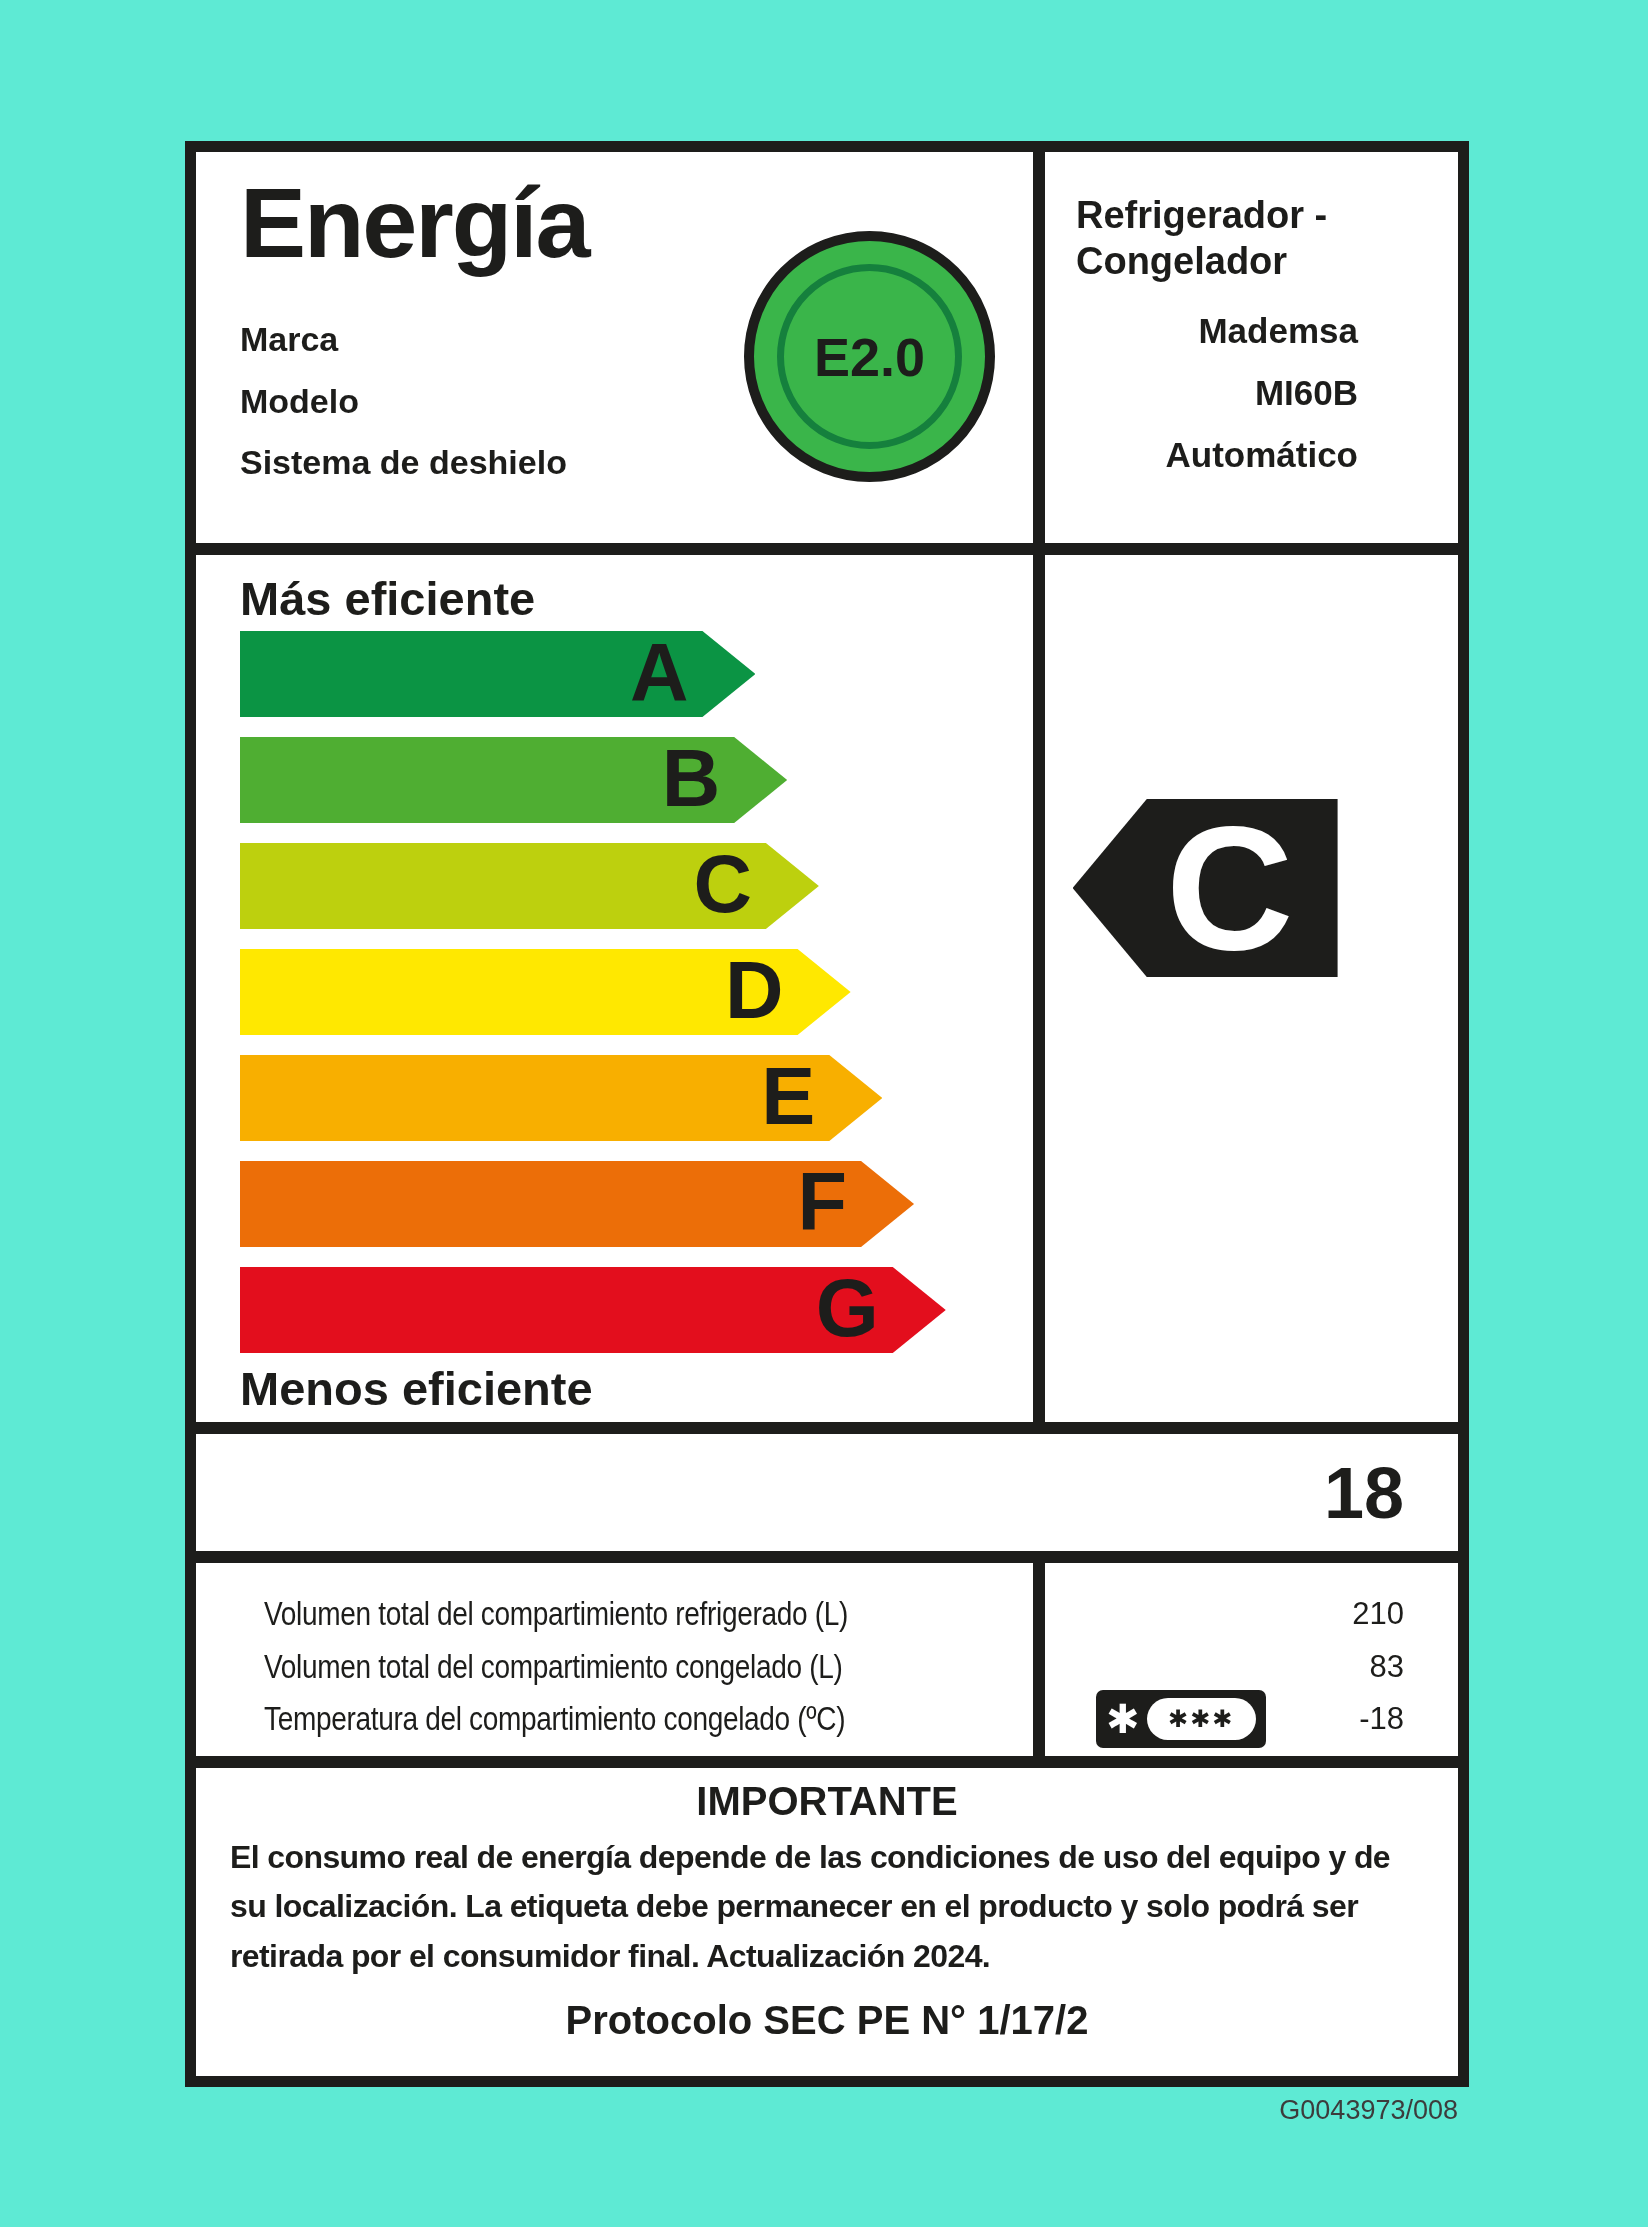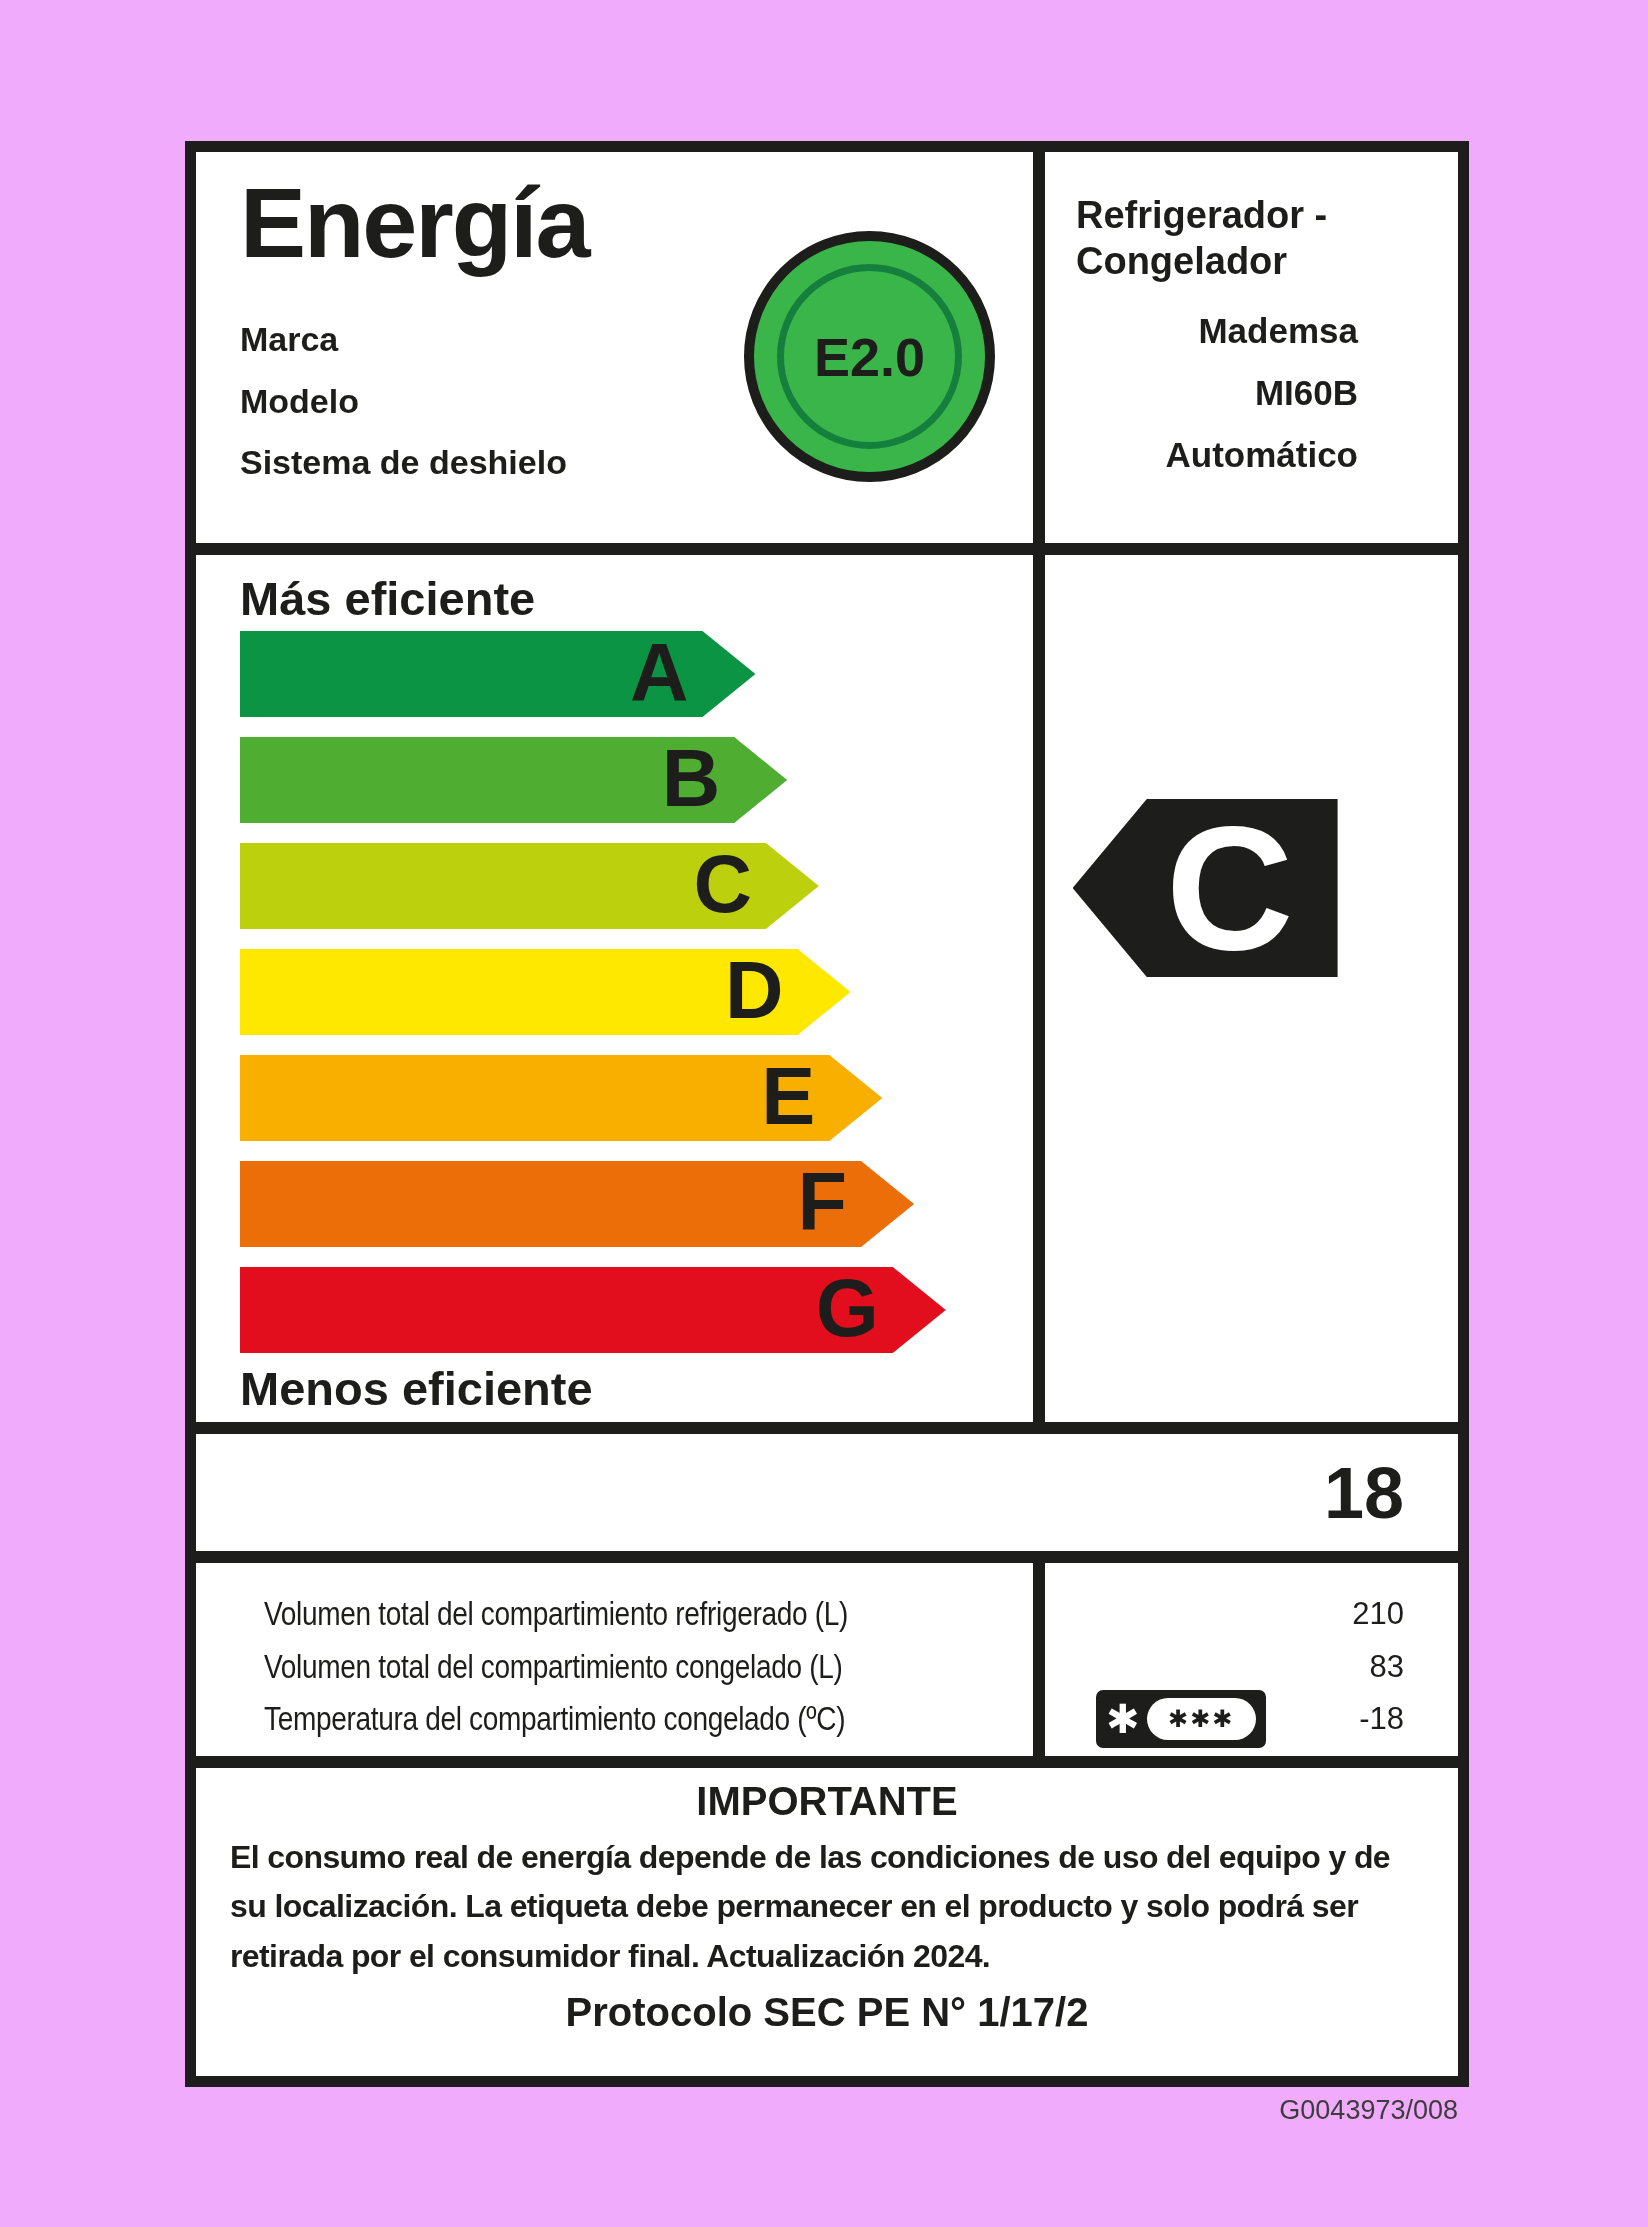--- a/index.html
+++ b/index.html
@@ -1,18 +1,18 @@
 <!DOCTYPE html>
 <html style="font-size:11.3px"><head>
 <meta charset="utf-8">
 <style>
   html,body { margin:0; padding:0; background:#ffffff; }
   * { box-sizing:border-box; }
   .page {
-    position:relative; width:1648px; height:2227px; background:#f0abfc;
+    position:relative; width:1648px; height:2227px; background:#5eead4;
     font-family:"Liberation Sans","DejaVu Sans",sans-serif; color:#1d1d1b;
   }
   .label-box {
     position:absolute; left:185px; top:141px; width:1284px; height:1946px;
     border:11.3px solid #1d1d1b; background:#ffffff;
     display:flex; flex-direction:column;
   }
   .row { display:flex; flex-direction:row; width:100%; }
   .row.bordered { border-bottom:12px solid #1d1d1b; }
   .cell-left { width:849px; border-right:12px solid #1d1d1b; position:relative; }
@@ -97,21 +97,21 @@
   .freezer-pill {
     margin-left:7px; flex:1; height:42px; background:#ffffff; border-radius:21px;
     display:flex; align-items:center; justify-content:center;
   }
   .freezer-small-stars { color:#1d1d1b; font-size:24px; letter-spacing:2.1px; line-height:1; }
 
   
   .importante-row { flex:1; display:flex; flex-direction:column; padding:11.3px 34px 0 34px; }
   .imp-title { text-align:center; font-size:40px; font-weight:bold; margin-bottom:8.5px; }
   .imp-body { font-size:32px; font-weight:bold; line-height:1.55; letter-spacing:-0.6px; }
-  .imp-protocol { text-align:center; font-size:40px; font-weight:bold; margin-top:8px; }
+  .imp-protocol { text-align:center; font-size:40px; font-weight:bold; margin-top:16px; }
 
   
   .footer-code {
     position:absolute; left:185px; top:2095px; width:1273px;
     text-align:right; font-size:27px; color:#3c3c3c;
   }
 </style>
 </head>
 <body>
 

